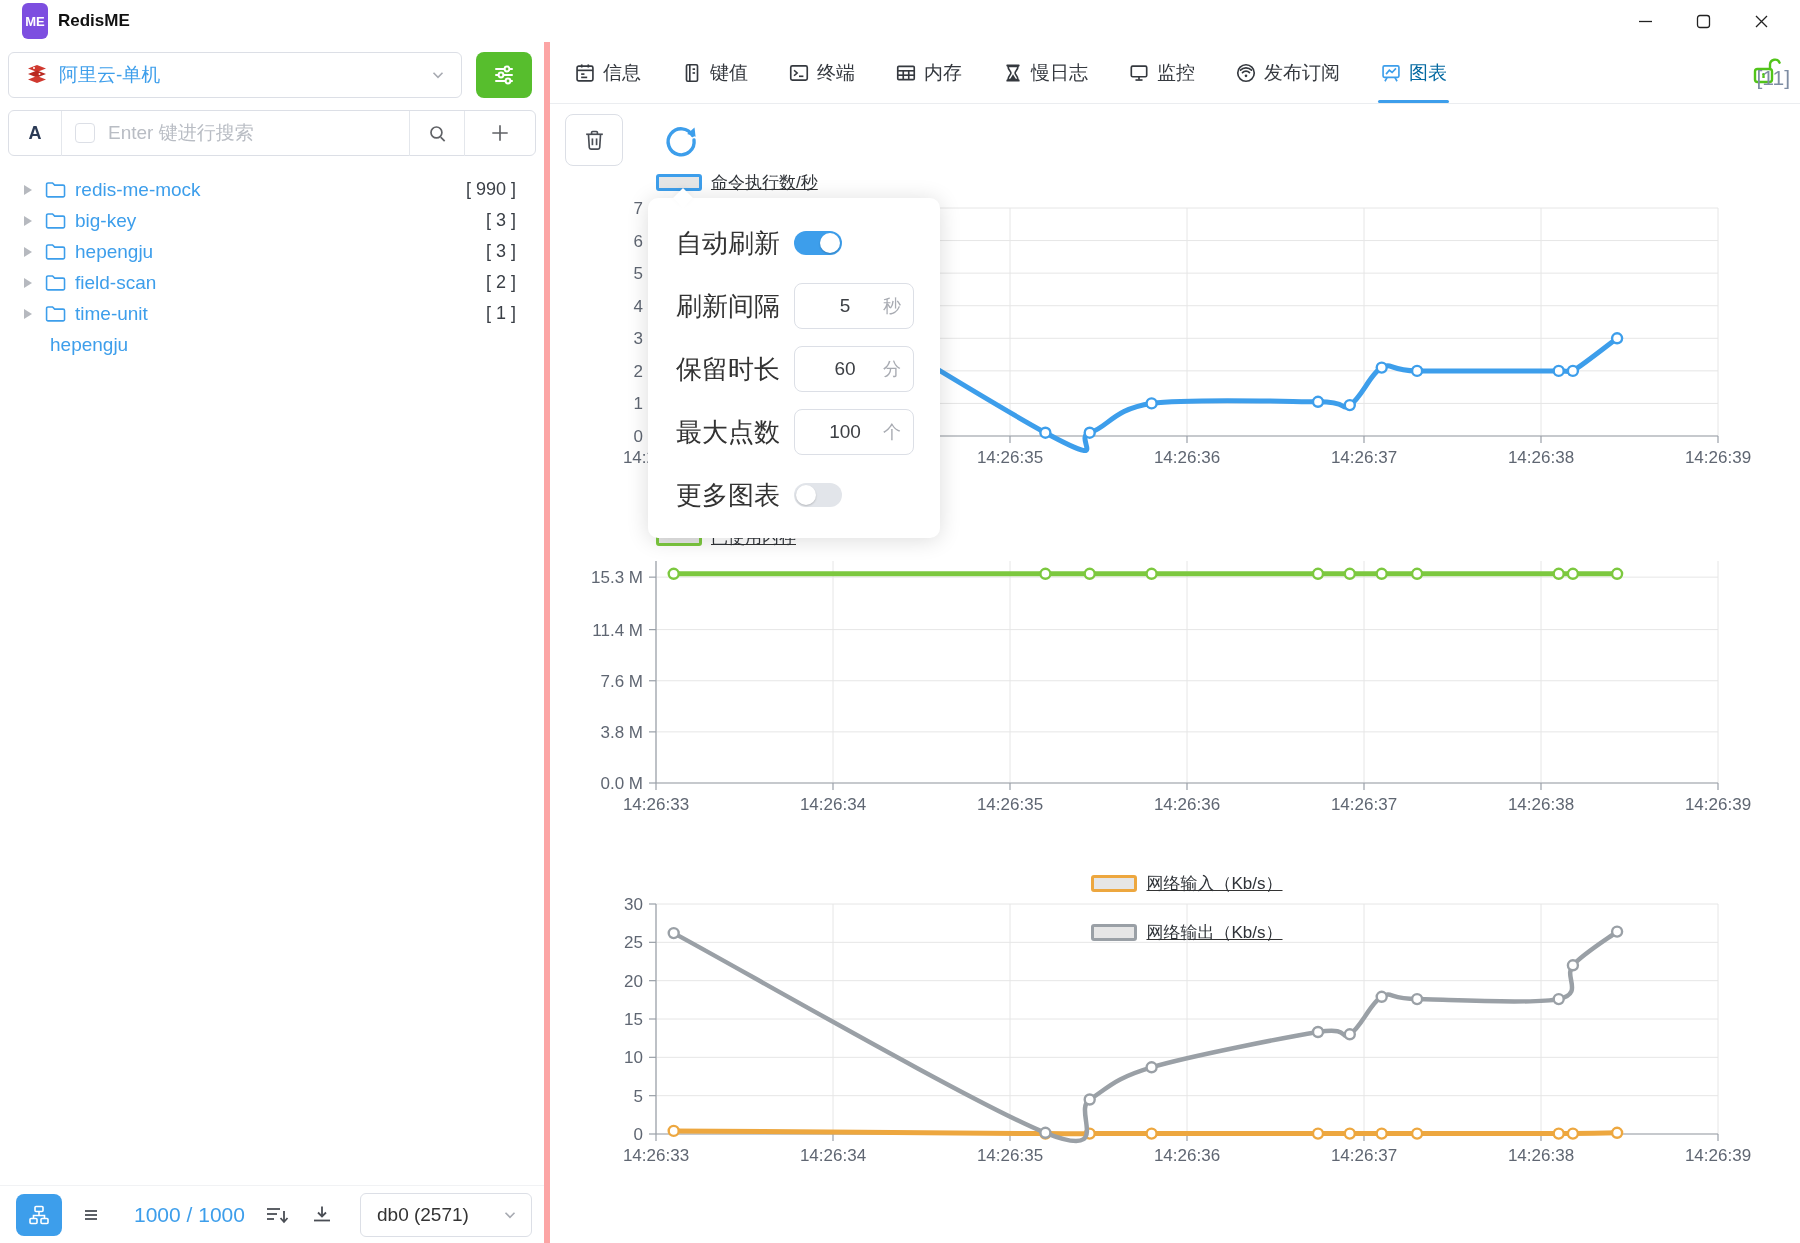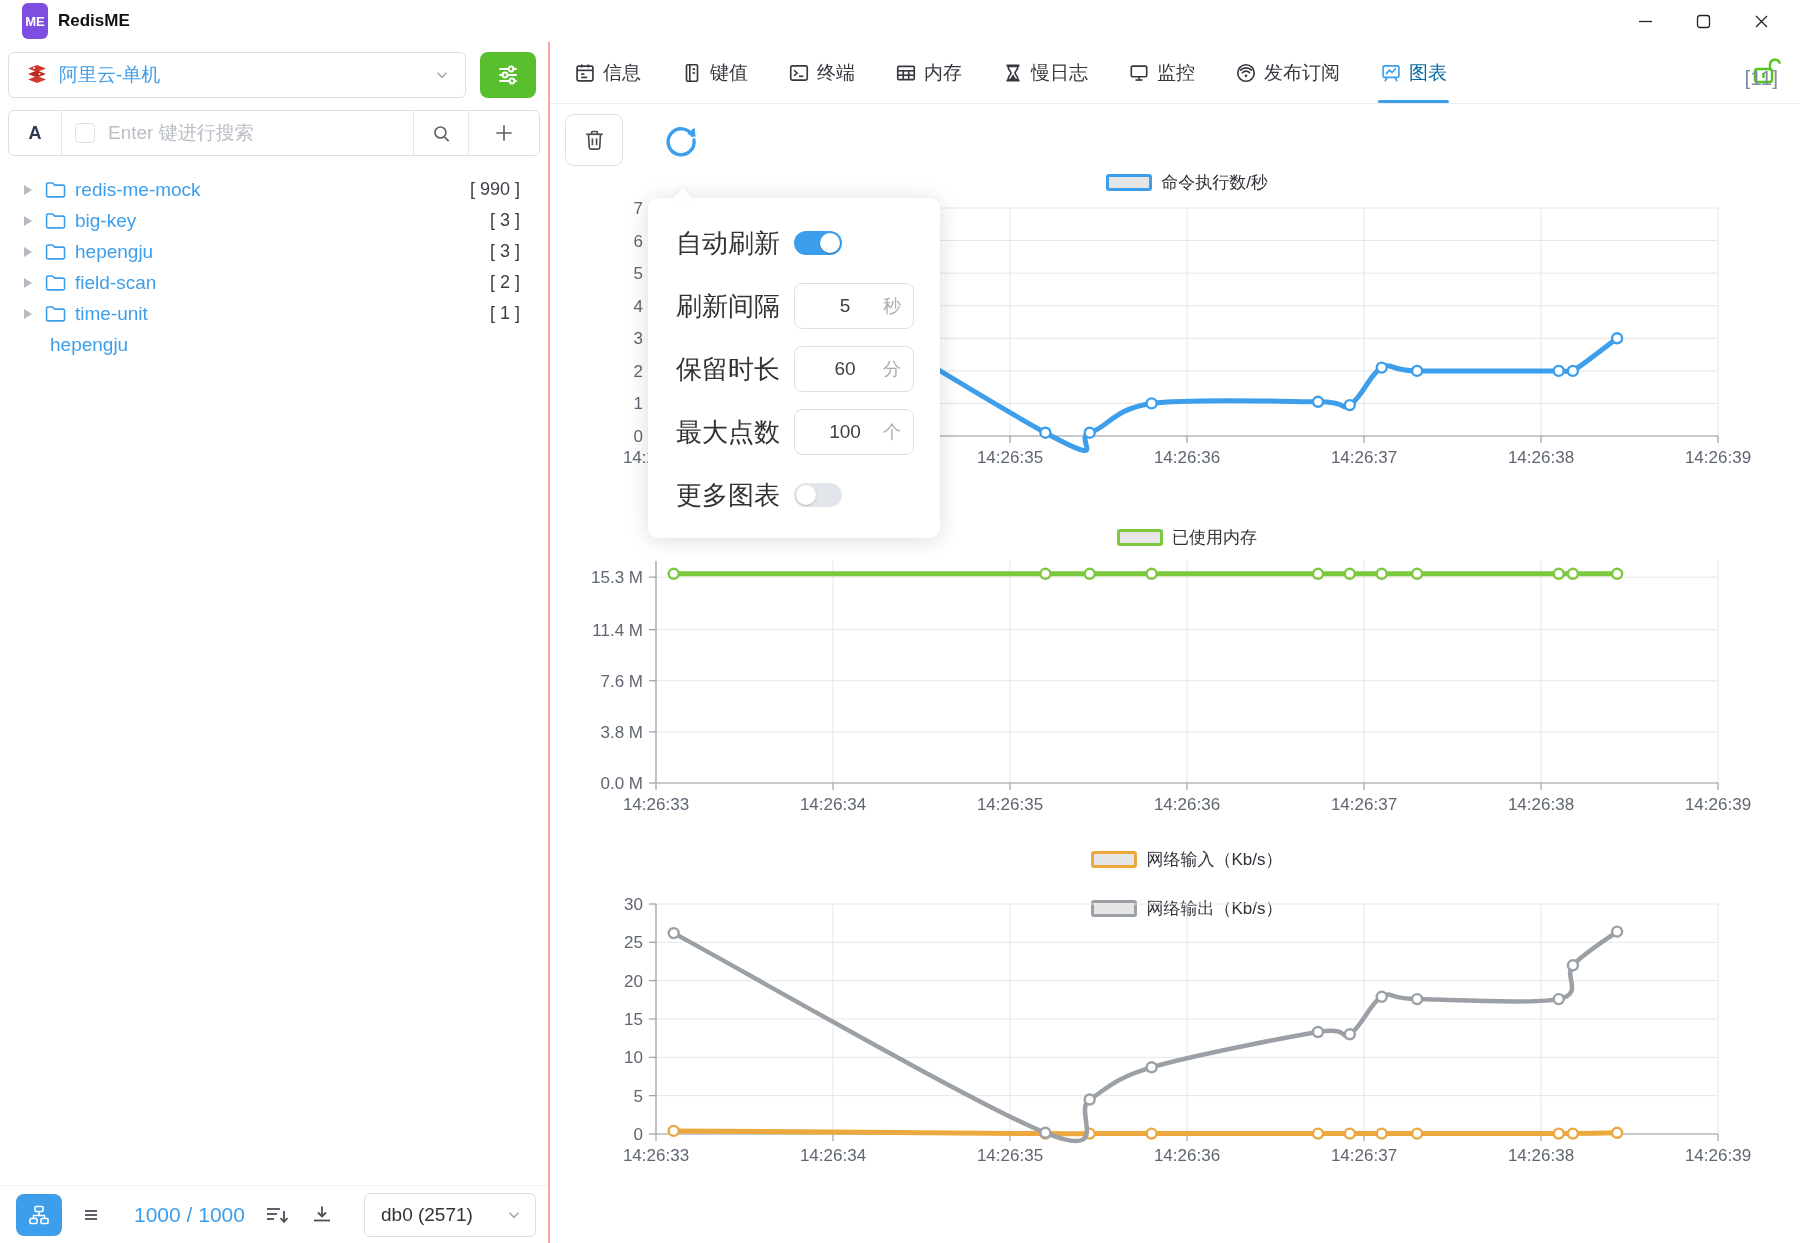--- a/index.html
+++ b/index.html
@@ -9,21 +9,21 @@
   
   .titlebar { height:42px; display:flex; align-items:center; padding:0 10px 0 22px; }
   .logo { width:26px; height:36px; border-radius:6px; background:#7d4ee0; color:#fff;
     font-size:13px; font-weight:bold; display:flex; align-items:center; justify-content:center; }
   .app-title { margin-left:10px; font-size:17px; font-weight:bold; color:#111; }
   .win-btns { margin-left:auto; display:flex; }
   .win-btn { width:58px; height:40px; display:flex; align-items:center; justify-content:center; color:#222; }
 
   
   .app { display:flex; height:1201px; }
-  .sidebar { width:550px; border-right:2px solid #fca5a5; display:flex; flex-direction:column; position:relative; }
+  .sidebar { width:550px; border-right:6px solid #fca5a5; display:flex; flex-direction:column; position:relative; }
   .main { flex:1; position:relative; }
 
   
   .conn-row { display:flex; align-items:center; padding:10px 12px 8px 8px; gap:14px; }
   .conn-select { flex:1; height:46px; border:1px solid #dcdfe6; border-radius:6px;
     display:flex; align-items:center; padding:0 14px 0 16px; cursor:pointer; }
   .conn-select .conn-label { color:#3d9eeb; font-size:19px; margin-left:10px; flex:1; }
   .filter-btn { width:56px; height:46px; background:#57be2d; border:none; border-radius:8px;
     display:flex; align-items:center; justify-content:center; cursor:pointer; }
 
@@ -61,24 +61,24 @@
   .tab { display:flex; align-items:center; gap:7px; font-size:19px; color:#35393f; cursor:pointer; height:100%; position:relative; }
   .tab.active { color:#0369a1; }
   .tab.active::after { content:""; position:absolute; left:-2px; right:-2px; bottom:0; height:3px; border-radius:2px; background:#3d9eeb; }
   .lockwrap { position:absolute; right:16px; top:12px; cursor:pointer; }
 
   
   .toolbar { margin:10px 0 0 15px; height:52px; display:flex; align-items:center; gap:36px; }
   .trash-btn { width:58px; height:52px; border:1px solid #dcdfe6; border-radius:8px; background:#fff;
     display:flex; align-items:center; justify-content:center; cursor:pointer; }
   .refresh-btn { width:44px; height:44px; display:flex; align-items:center; justify-content:center; cursor:pointer; }
-  .badge-count { position:absolute; top:24px; right:22px; font-size:21px; color:#7e8da3; }
+  .badge-count { position:absolute; top:24px; right:10px; font-size:21px; color:#7e8da3; }
 
   
-  .legend-row { margin-left:106px; width:1062px; display:flex; justify-content:center; align-items:center; gap:26px; height:24px; }
+  .legend-row { margin-left:106px; width:1062px; display:flex; align-items:center; gap:26px; height:24px;text-decoration:underline; }
   .lg-item { display:flex; align-items:center; gap:9px; cursor:pointer; }
   .lg-box { width:46px; height:17px; border-radius:3px; background:#e6e6e6; border:3px solid #888; }
   .lg-label { font-size:17px; color:#2f3338; }
   .mt1 { margin-top:4px; } .mt2 { margin-top:55px; } .mt3 { margin-top:57px;flex-direction:column; }
   .chart-svg svg { display:block; }
 
   
   .popup { position:fixed; left:648px; top:198px; width:292px; background:#fff; border-radius:10px;
     box-shadow:0 2px 22px rgba(0,0,0,.14); padding:22px 24px 20px 28px; z-index:50; }
   .popup::before { content:""; position:absolute; top:-7px; left:28px; width:14px; height:14px; background:#fff;

